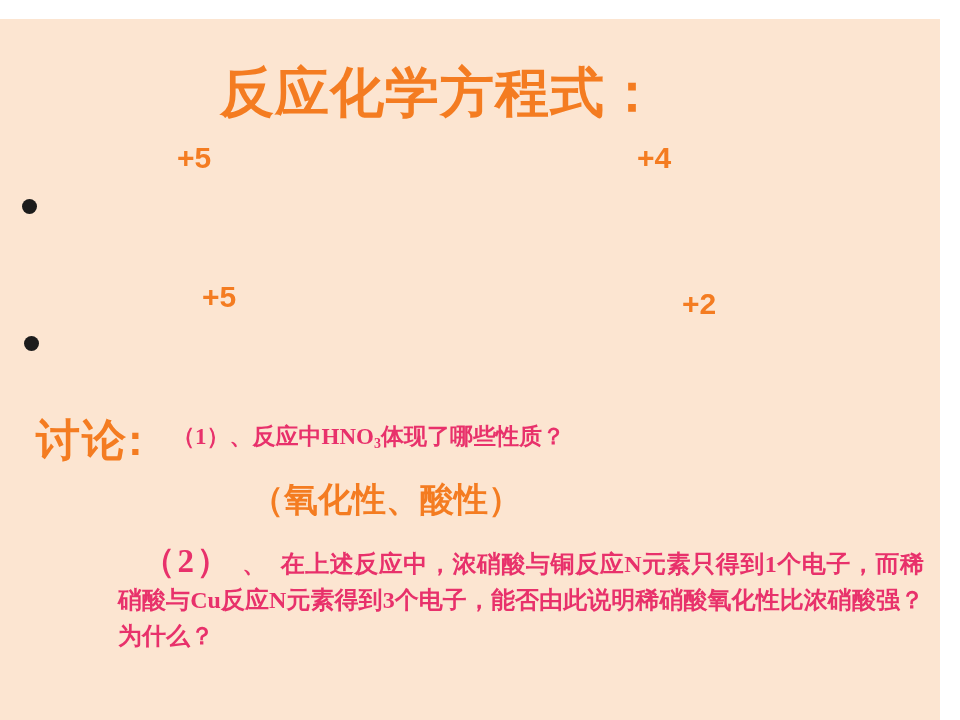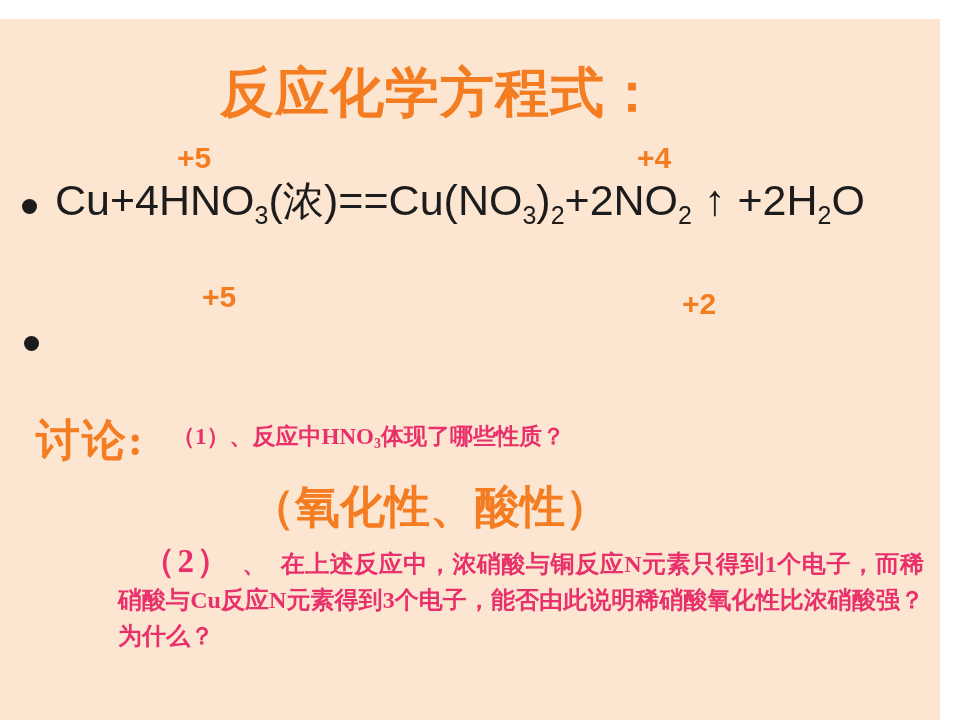--- a/index.html
+++ b/index.html
@@ -54,21 +54,21 @@
     font-family: "DejaVu Serif", serif;
     font-size: 0.96em;
   }
   .arrow { letter-spacing: 0; }
   .discuss-label {
     position: absolute;
     left: 36px; top: 392px;
     font-size: 44px;
     font-weight: bold;
     color: #F47C21;
-    font-family: Liberation Serif, serif;
+    font-family: Liberation Sans, sans-serif;
     letter-spacing: 2px;
     white-space: nowrap;
   }
   .question1 {
     position: absolute;
     left: 172px; top: 402px;
     font-size: 23px;
     font-weight: bold;
     color: #E8316B;
     font-family: "Liberation Serif", serif;
@@ -76,21 +76,21 @@
     text-align: right;
   }
   .question1 sub {
     font-size: 14px;
     line-height: 0;
     vertical-align: -4px;
   }
   .answer1 {
     position: absolute;
     left: 250px; top: 458px;
-    font-size: 45px;
+    font-size: 34px;
     font-weight: bold;
     color: #F47C21;
     font-family: "DejaVu Sans", sans-serif;
     white-space: nowrap;
   }
   .question2 {
     position: absolute;
     left: 118px; top: 524px;
     width: 806px;
     font-size: 24px;
@@ -112,21 +112,20 @@
 </head>
 <body>
 
 <div class="slide">
 
   <div class="title">反应化学方程式：</div>
 
   <div class="ox-label" style="left:177px; top:124px;">+5</div>
   <div class="ox-label" style="left:637px; top:124px;">+4</div>
   <span class="bullet" style="left:22px; top:180px;"></span>
-  <div class="equation" style="left:55px; top:156px;"><span>Cu+4HNO</span><sub>3</sub><span>(</span><span class="cn-char">浓</span><span>)==Cu(NO</span><sub>3</sub><span>)</span><sub>2</sub><span>+2NO</span><sub>2</sub><span class="arrow"> ↑ </span><span>+2H</span><sub>2</sub><span>O</span></div>
 
   <div class="ox-label" style="left:202px; top:263px;">+5</div>
   <div class="ox-label" style="left:682px; top:270px;">+2</div>
   <span class="bullet" style="left:24px; top:317px;"></span>
 
   <div class="discuss-label">讨论:</div>
 
   <div class="question1"><span>（1）、反应中HNO</span><sub>3</sub><span>体现了哪些性质？</span></div>
 
   <div class="answer1">（氧化性、酸性）</div>

